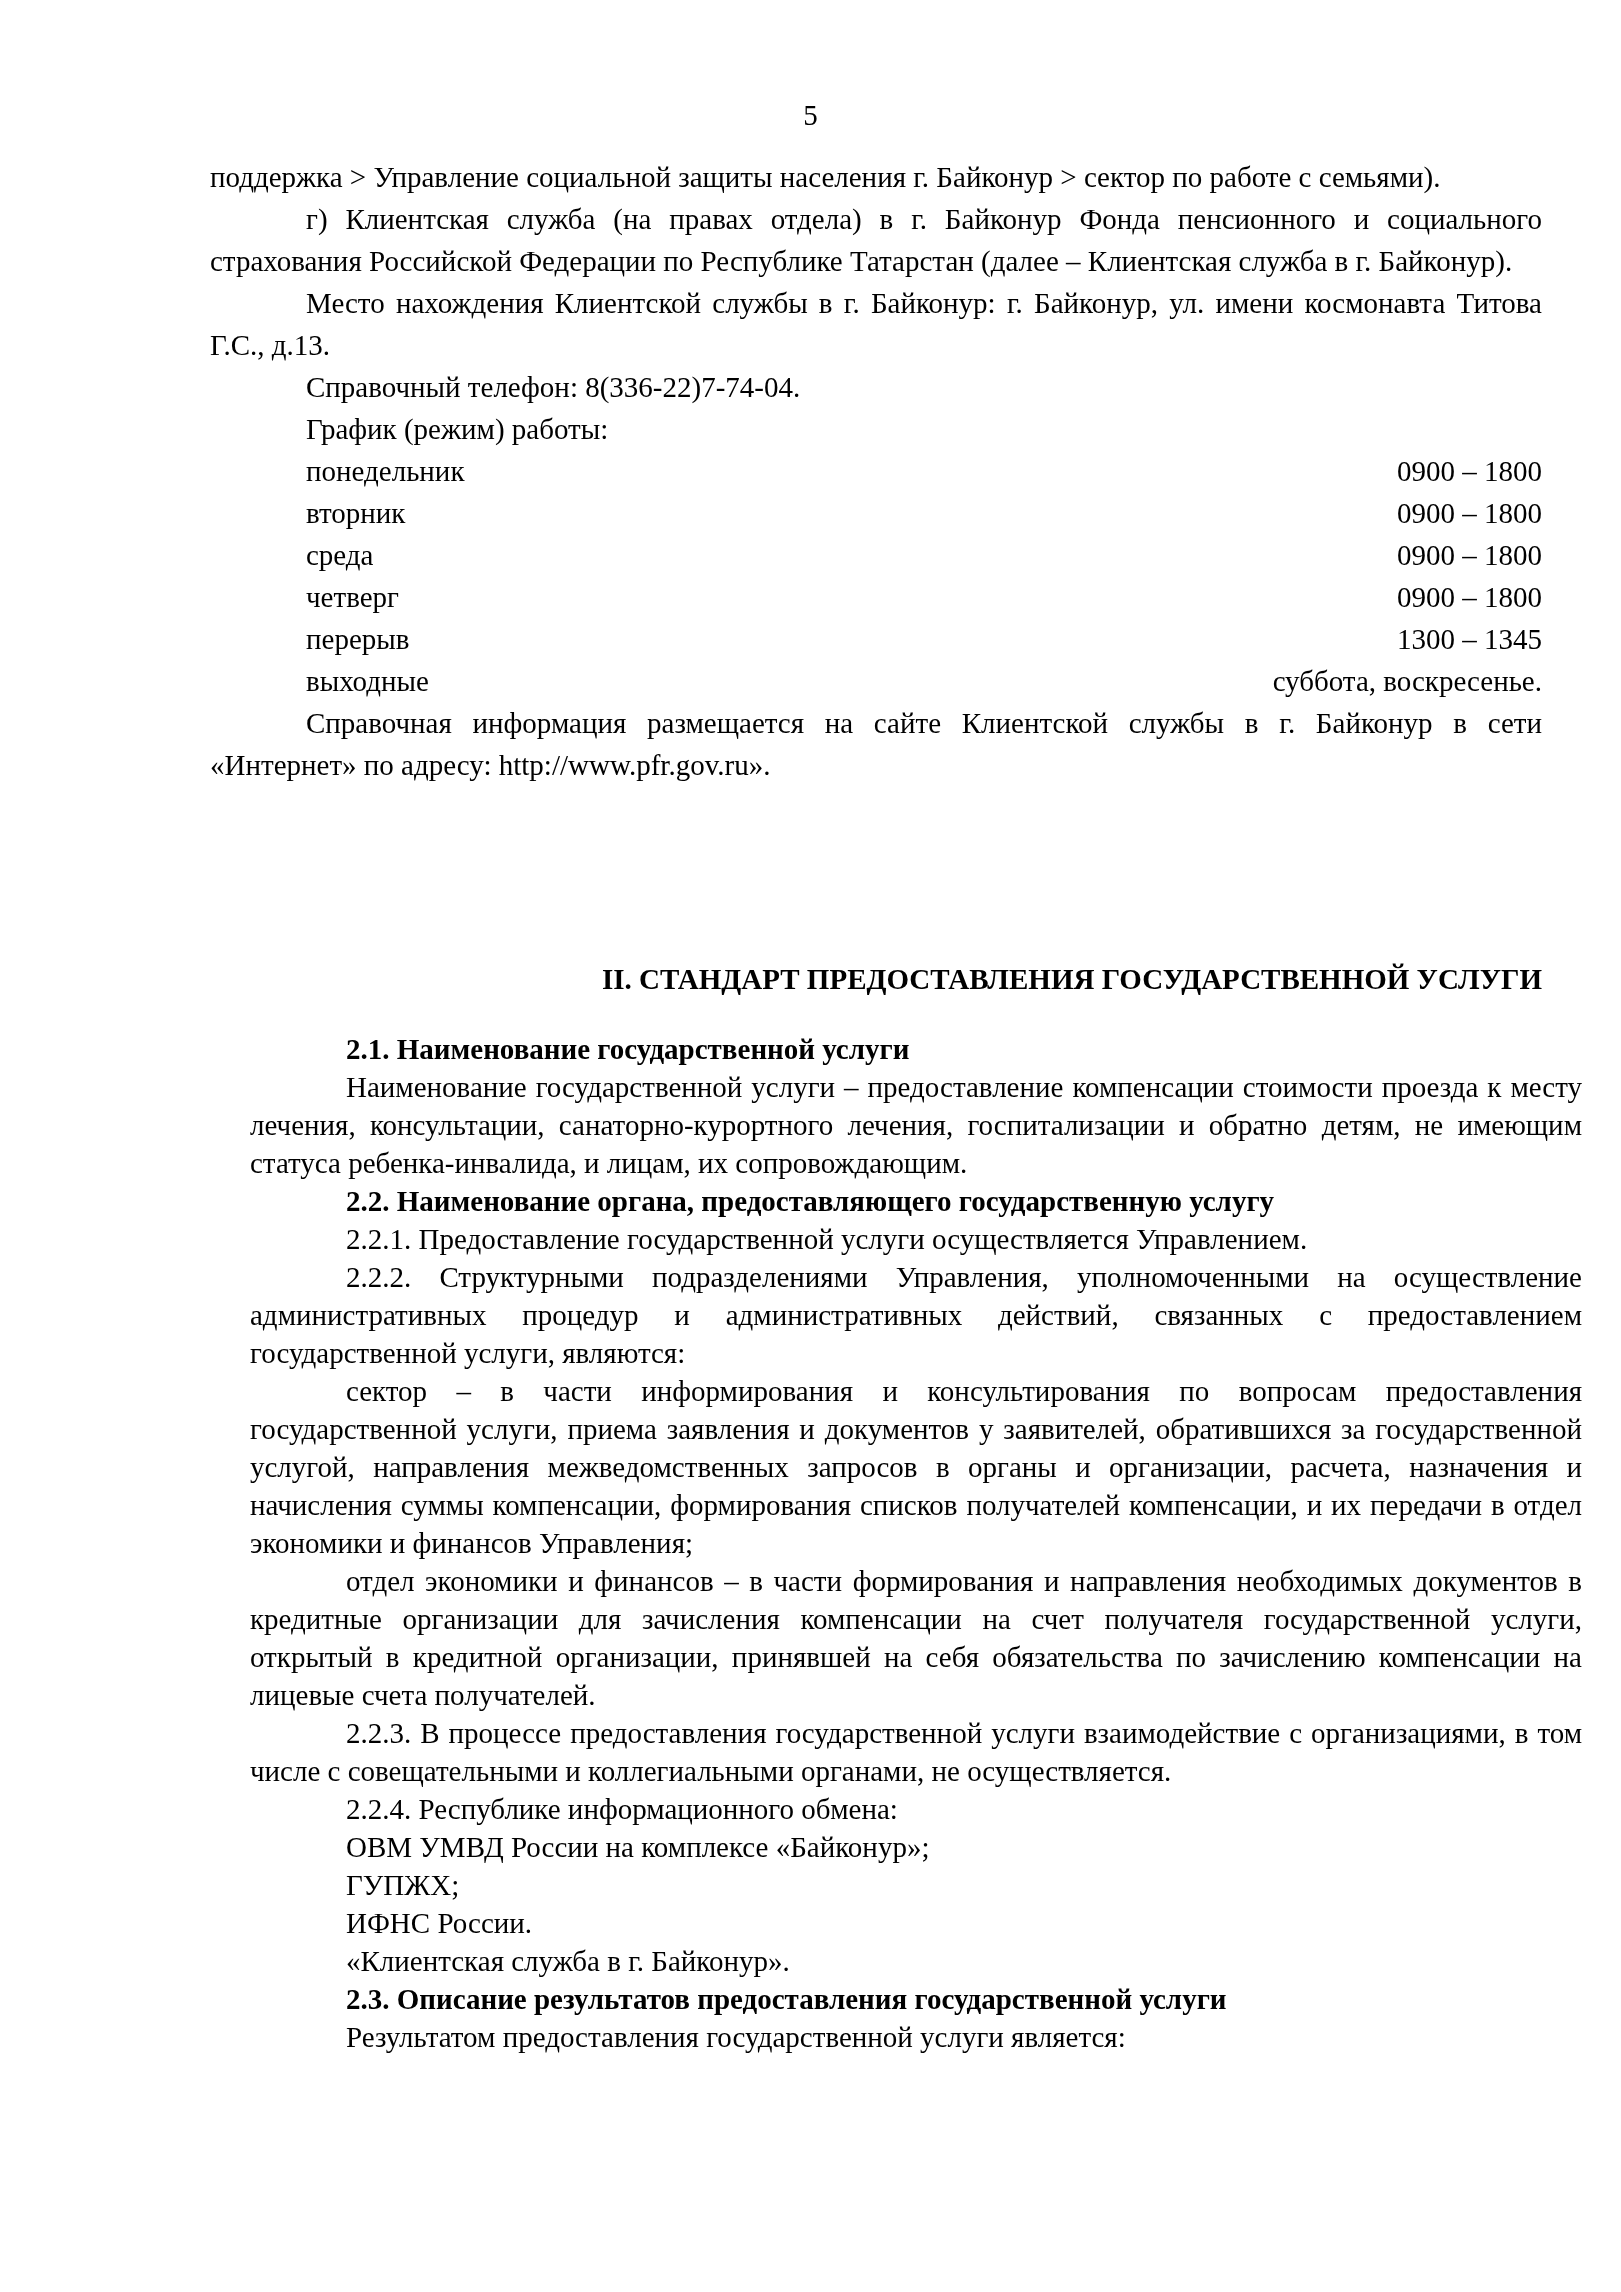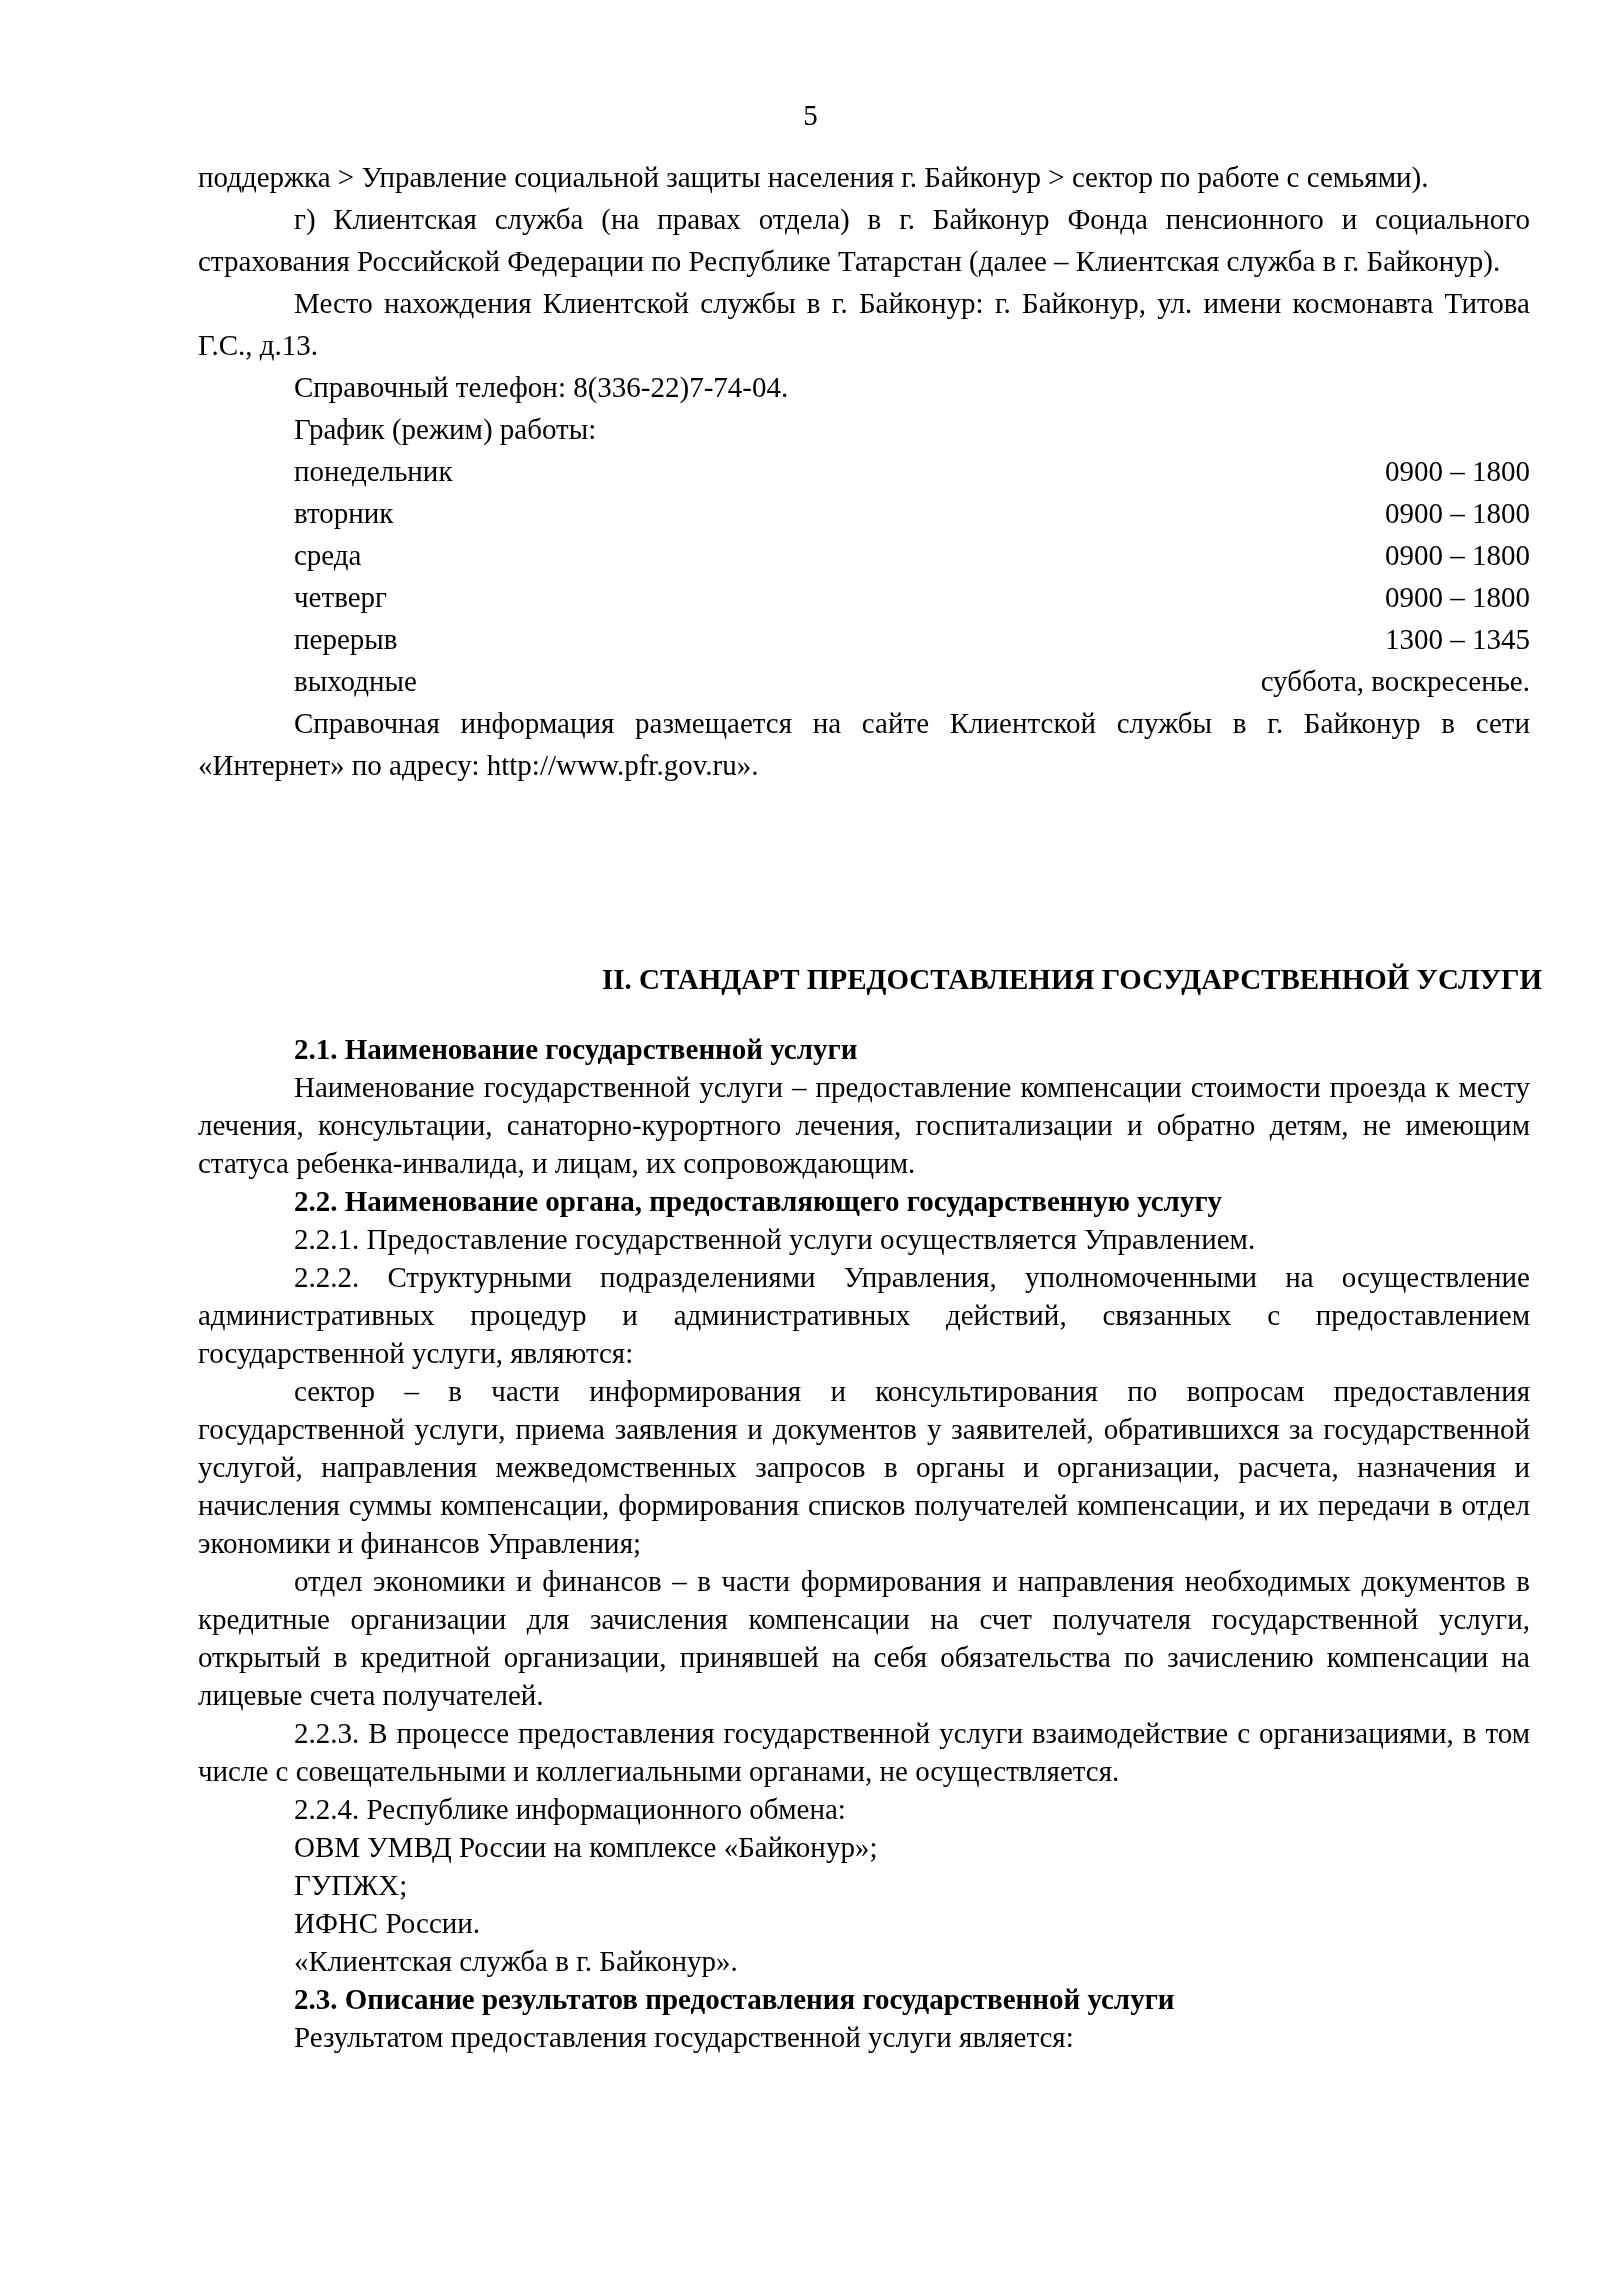--- a/index.html
+++ b/index.html
@@ -1,24 +1,24 @@
 <!DOCTYPE html>
 <html><head>
   <meta charset="utf-8">
   <style>
     html, body { margin: 0; padding: 0; background: #ffffff; }
     body { width: 1621px; height: 2293px; position: relative; overflow: hidden;
            font-family: "Liberation Serif", "DejaVu Serif", serif; color: #000; font-size: 29px; }
     .page-number { position: absolute; top: 94px; left: 0; width: 1621px; text-align: center;
                    line-height: 42px; }
-    .block { position: absolute; left: 198px; width: 1332px; }
+    .block { position: absolute; left: 210px; width: 1332px; }
     .upper { top: 156px; line-height: 42px; }
     .heading-main { position: absolute; left: 210px; width: 1332px; top: 958px; line-height: 42px;
                     text-align: right; font-weight: bold; }
-    .lower { top: 1030px; line-height: 38px; }
+    .lower { top: 1030px; line-height: 38px; margin-left: 40px; }
     p { margin: 0; text-align: justify; text-align-last: left; }
     .ind { text-indent: 96px; }
     .sub { padding-left: 96px; }
     .bold { font-weight: bold; }
     .sched-row { padding-left: 96px; display: flex; justify-content: space-between; }
     .sched-day { width: 269px; }
   </style>
 </head>
 <body>
 

